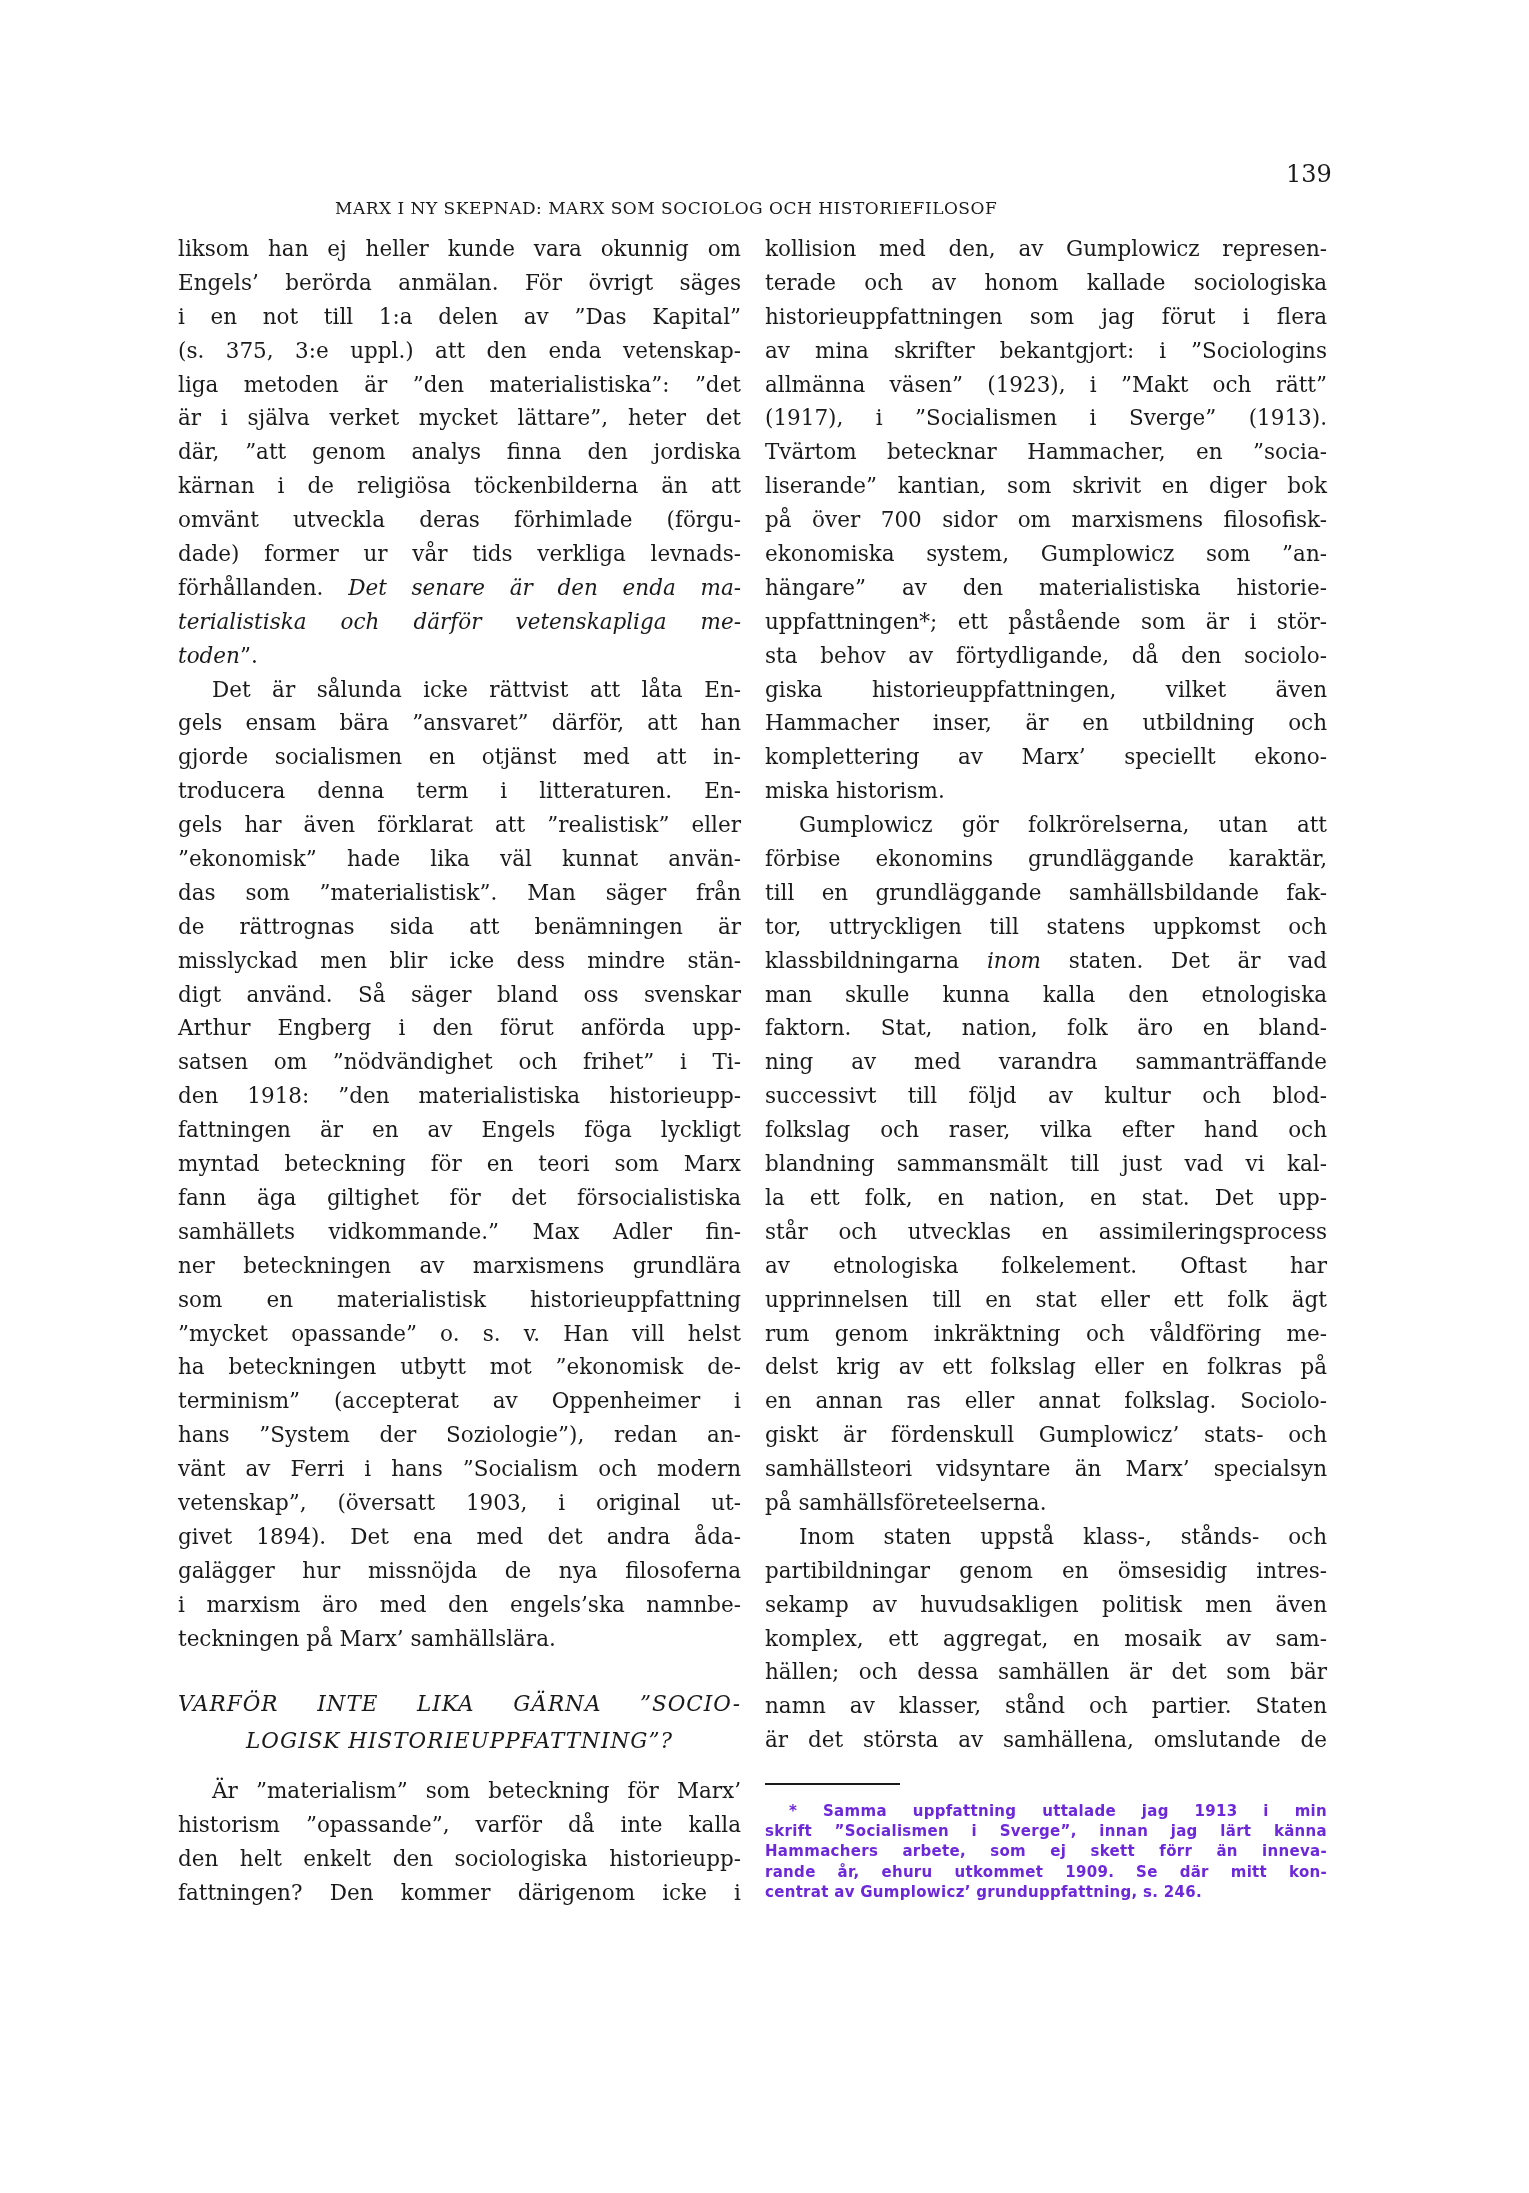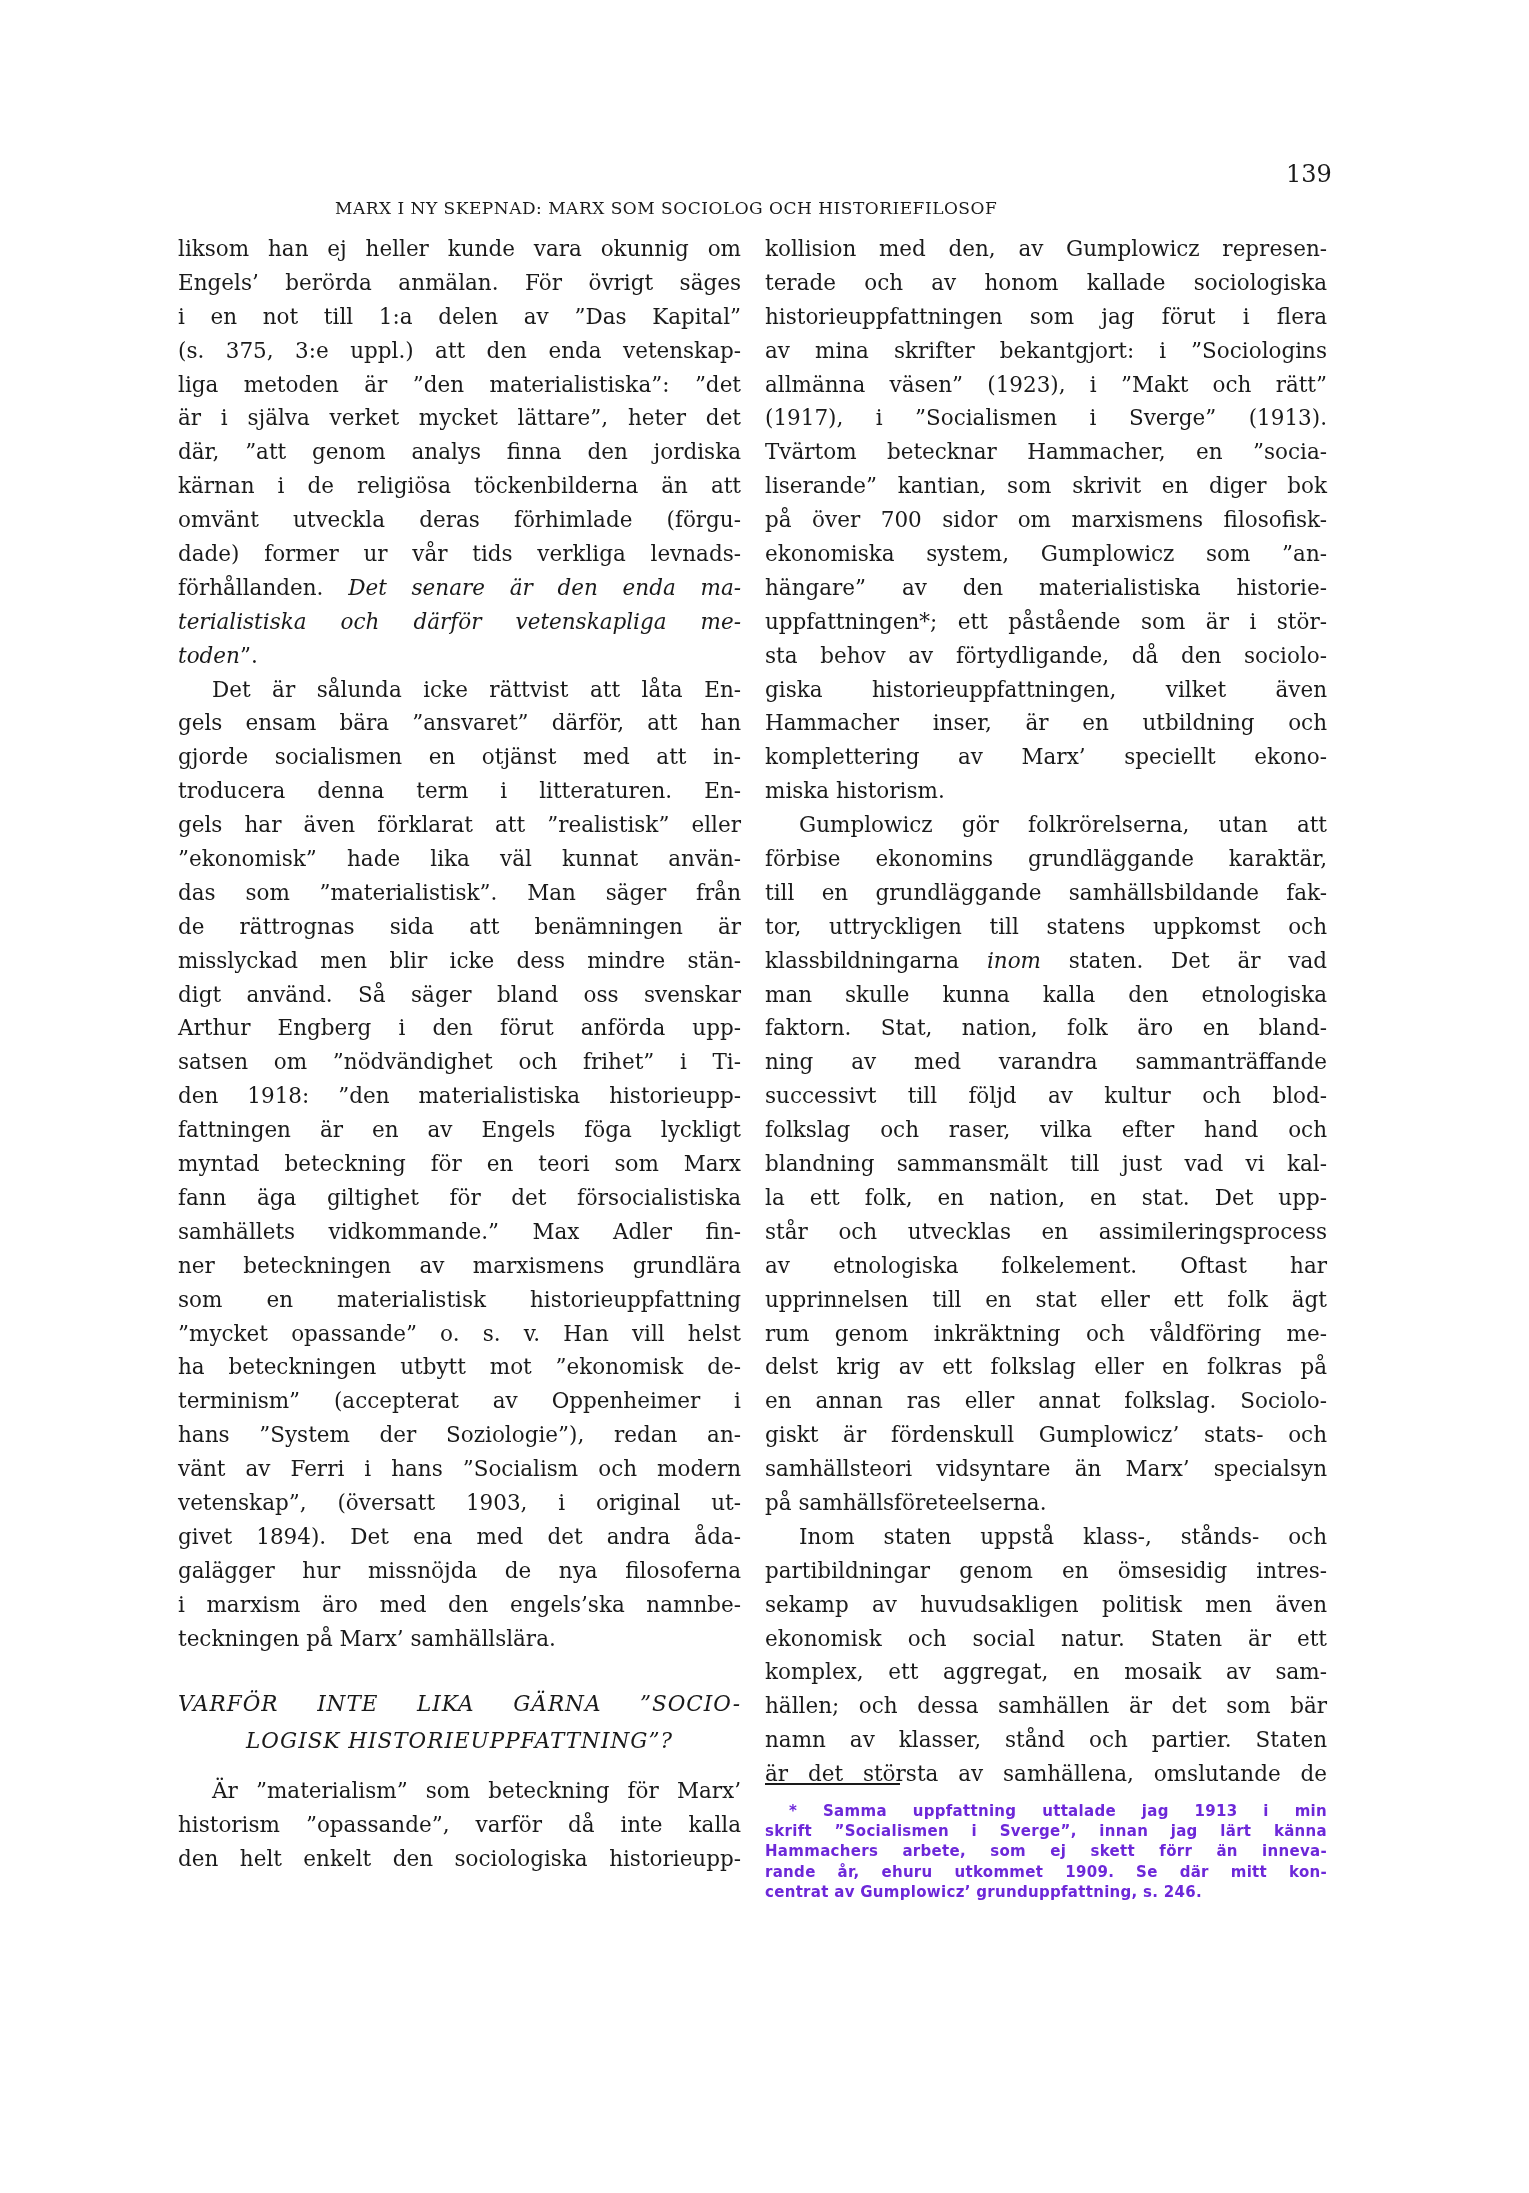--- a/index.html
+++ b/index.html
@@ -91,20 +91,21 @@
   <span class="gap" style="height:30px"></span>
   <div>
     <span class="heading first">VARFÖR INTE LIKA GÄRNA ”SOCIO-</span>
     <span class="heading">LOGISK HISTORIEUPPFATTNING”?</span>
   </div>
   <span class="gap" style="height:15px"></span>
   <div id="lp3">
       <span class="line indent">Är ”materialism” som beteckning för Marx’</span>
       <span class="line">historism ”opassande”, varför då inte kalla</span>
       <span class="line">den helt enkelt den sociologiska historieupp-</span>
+      <span class="line">fattningen?  Den kommer därigenom icke i</span>
     </div>
 </div>
 
 <div class="column col-right">
   <div id="rp1">
       <span class="line">kollision med den, av Gumplowicz represen-</span>
       <span class="line">terade och av honom kallade sociologiska</span>
       <span class="line">historieuppfattningen som jag förut i flera</span>
       <span class="line">av mina skrifter bekantgjort: i ”Sociologins</span>
       <span class="line">allmänna väsen” (1923), i ”Makt och rätt”</span>
@@ -149,21 +150,20 @@
         <span class="line">en annan ras eller annat folkslag.  Sociolo-</span>
         <span class="line">giskt är fördenskull Gumplowicz’ stats- och</span>
         <span class="line">samhällsteori vidsyntare än Marx’ specialsyn</span>
         <span class="line last">på samhällsföreteelserna.</span>
       </div>
   </div>
   <div id="rp3">
       <span class="line indent">Inom staten uppstå klass-, stånds- och</span>
       <span class="line">partibildningar genom en ömsesidig intres-</span>
       <span class="line">sekamp av huvudsakligen politisk men även</span>
-      <span class="line">ekonomisk och social natur.  Staten är ett</span>
       <span class="line">komplex, ett aggregat, en mosaik av sam-</span>
       <span class="line">hällen; och dessa samhällen är det som bär</span>
       <span class="line">namn av klasser, stånd och partier.  Staten</span>
       <span class="line">är det största av samhällena, omslutande de</span>
     </div>
 </div>
 
 <div class="footnote-rule"></div>
 <div class="footnotes" id="fn">
     <span class="fline indent">* Samma uppfattning uttalade jag 1913 i min</span>

